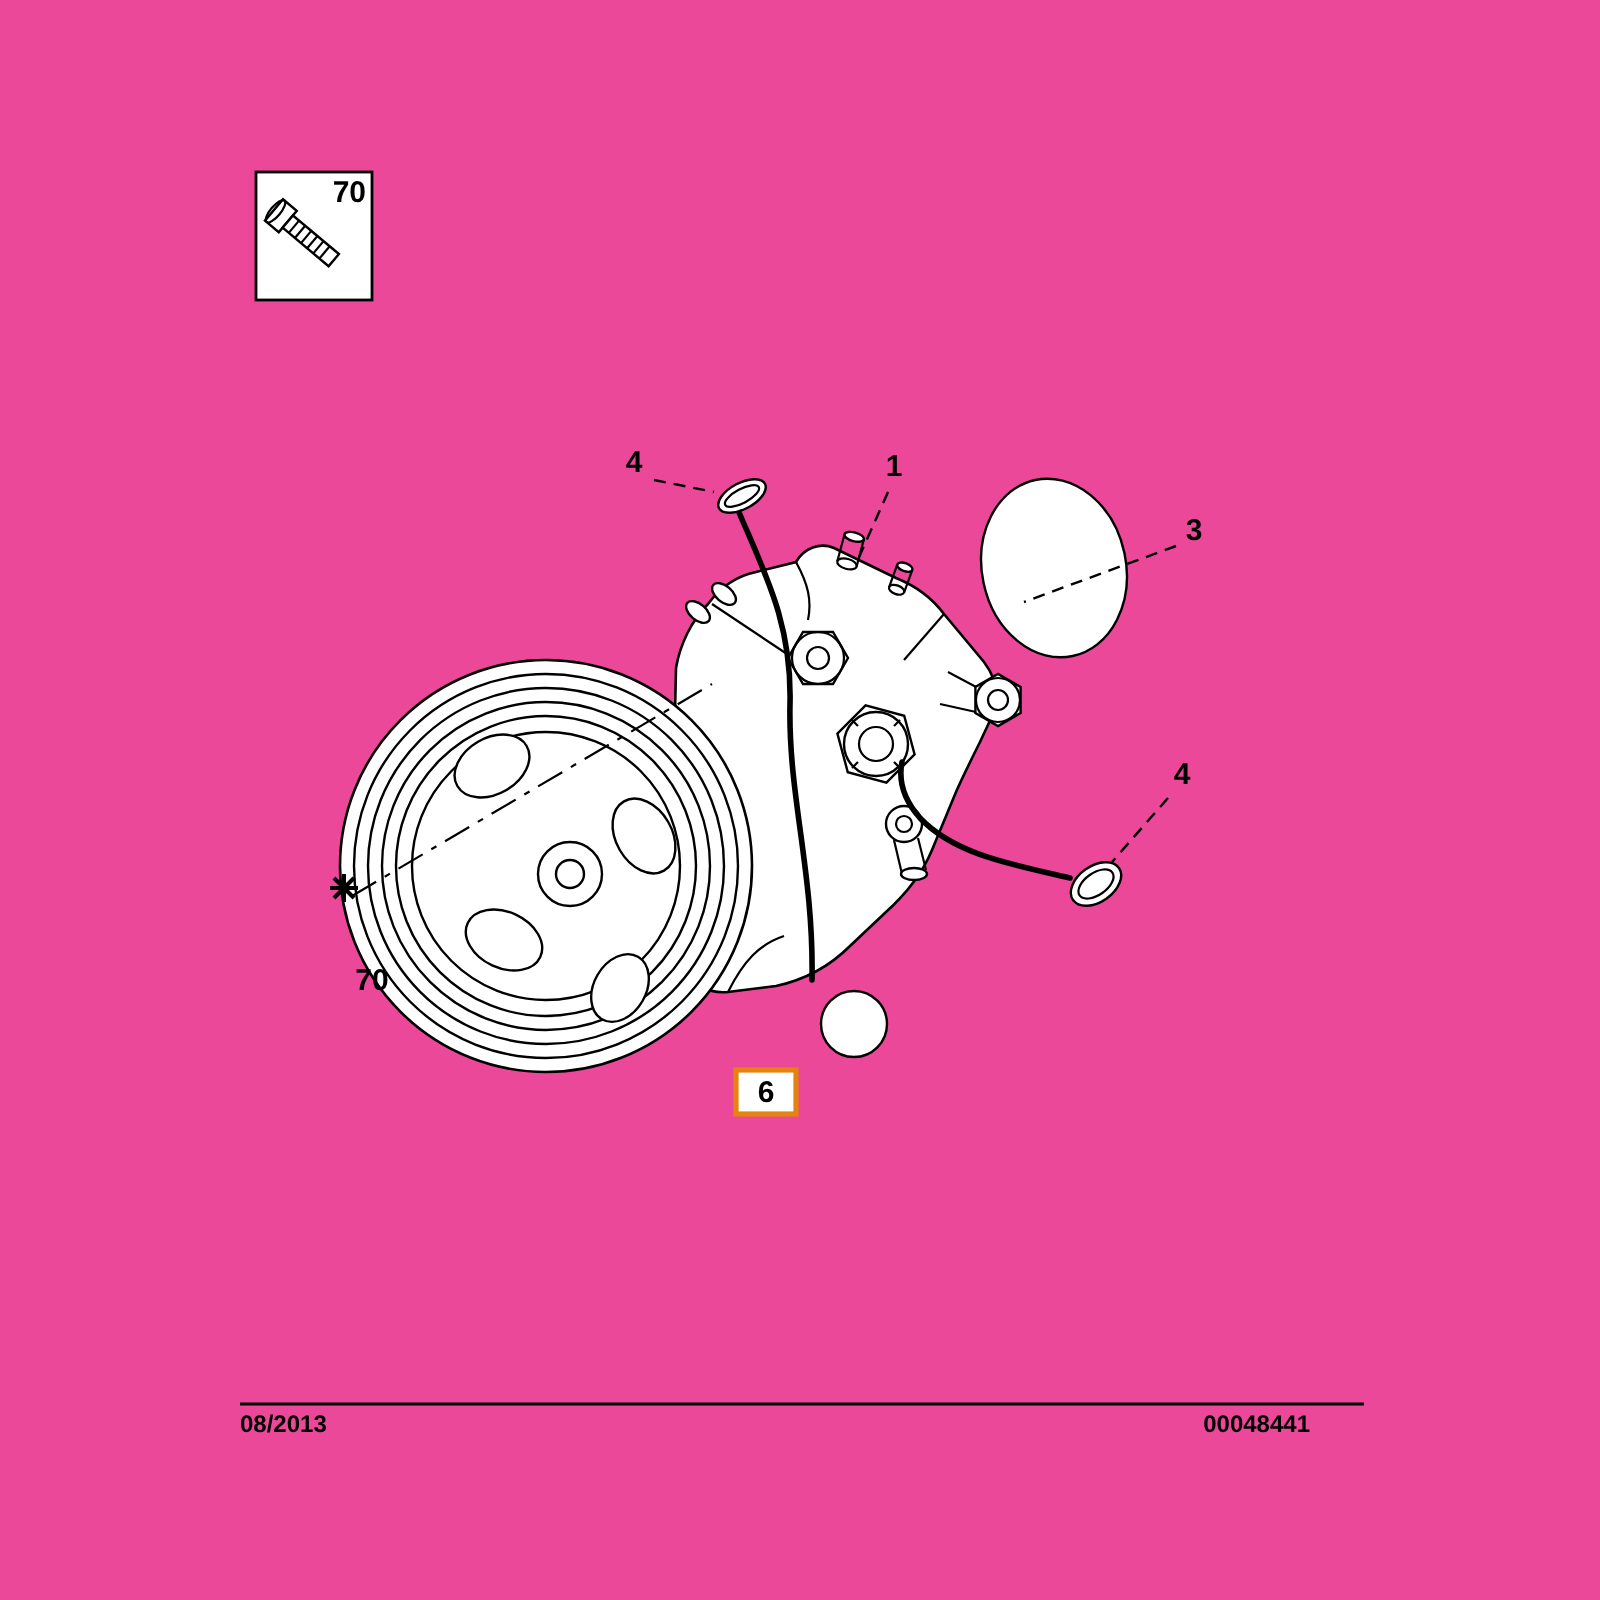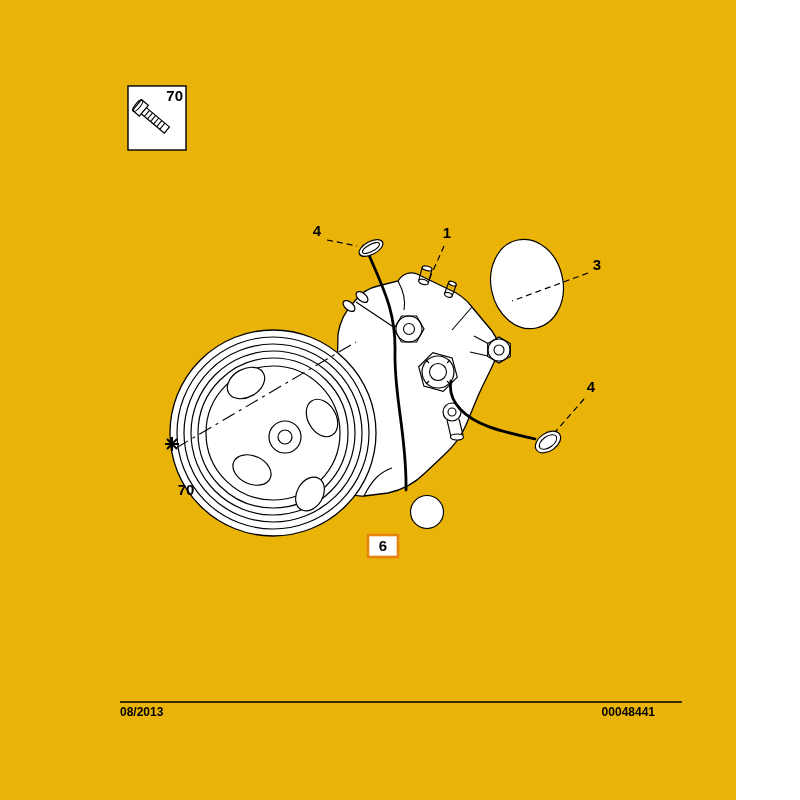--- a/index.html
+++ b/index.html
@@ -2,23 +2,23 @@
 <html><head>
 <meta charset="utf-8">
 <style>
   html, body {
     margin: 0;
     padding: 0;
     background: #ffffff;
   }
   #canvas {
     position: relative;
-    width: 736px;
+    width: 800px;
     height: 800px;
-    background: #eab308;
+    background: #ec4899;
     overflow: hidden;
   }
   svg {
     position: absolute;
     top: 0;
     left: 0;
   }
   svg text {
     font-family: "Liberation Sans", "DejaVu Sans", sans-serif;
     font-weight: bold;

